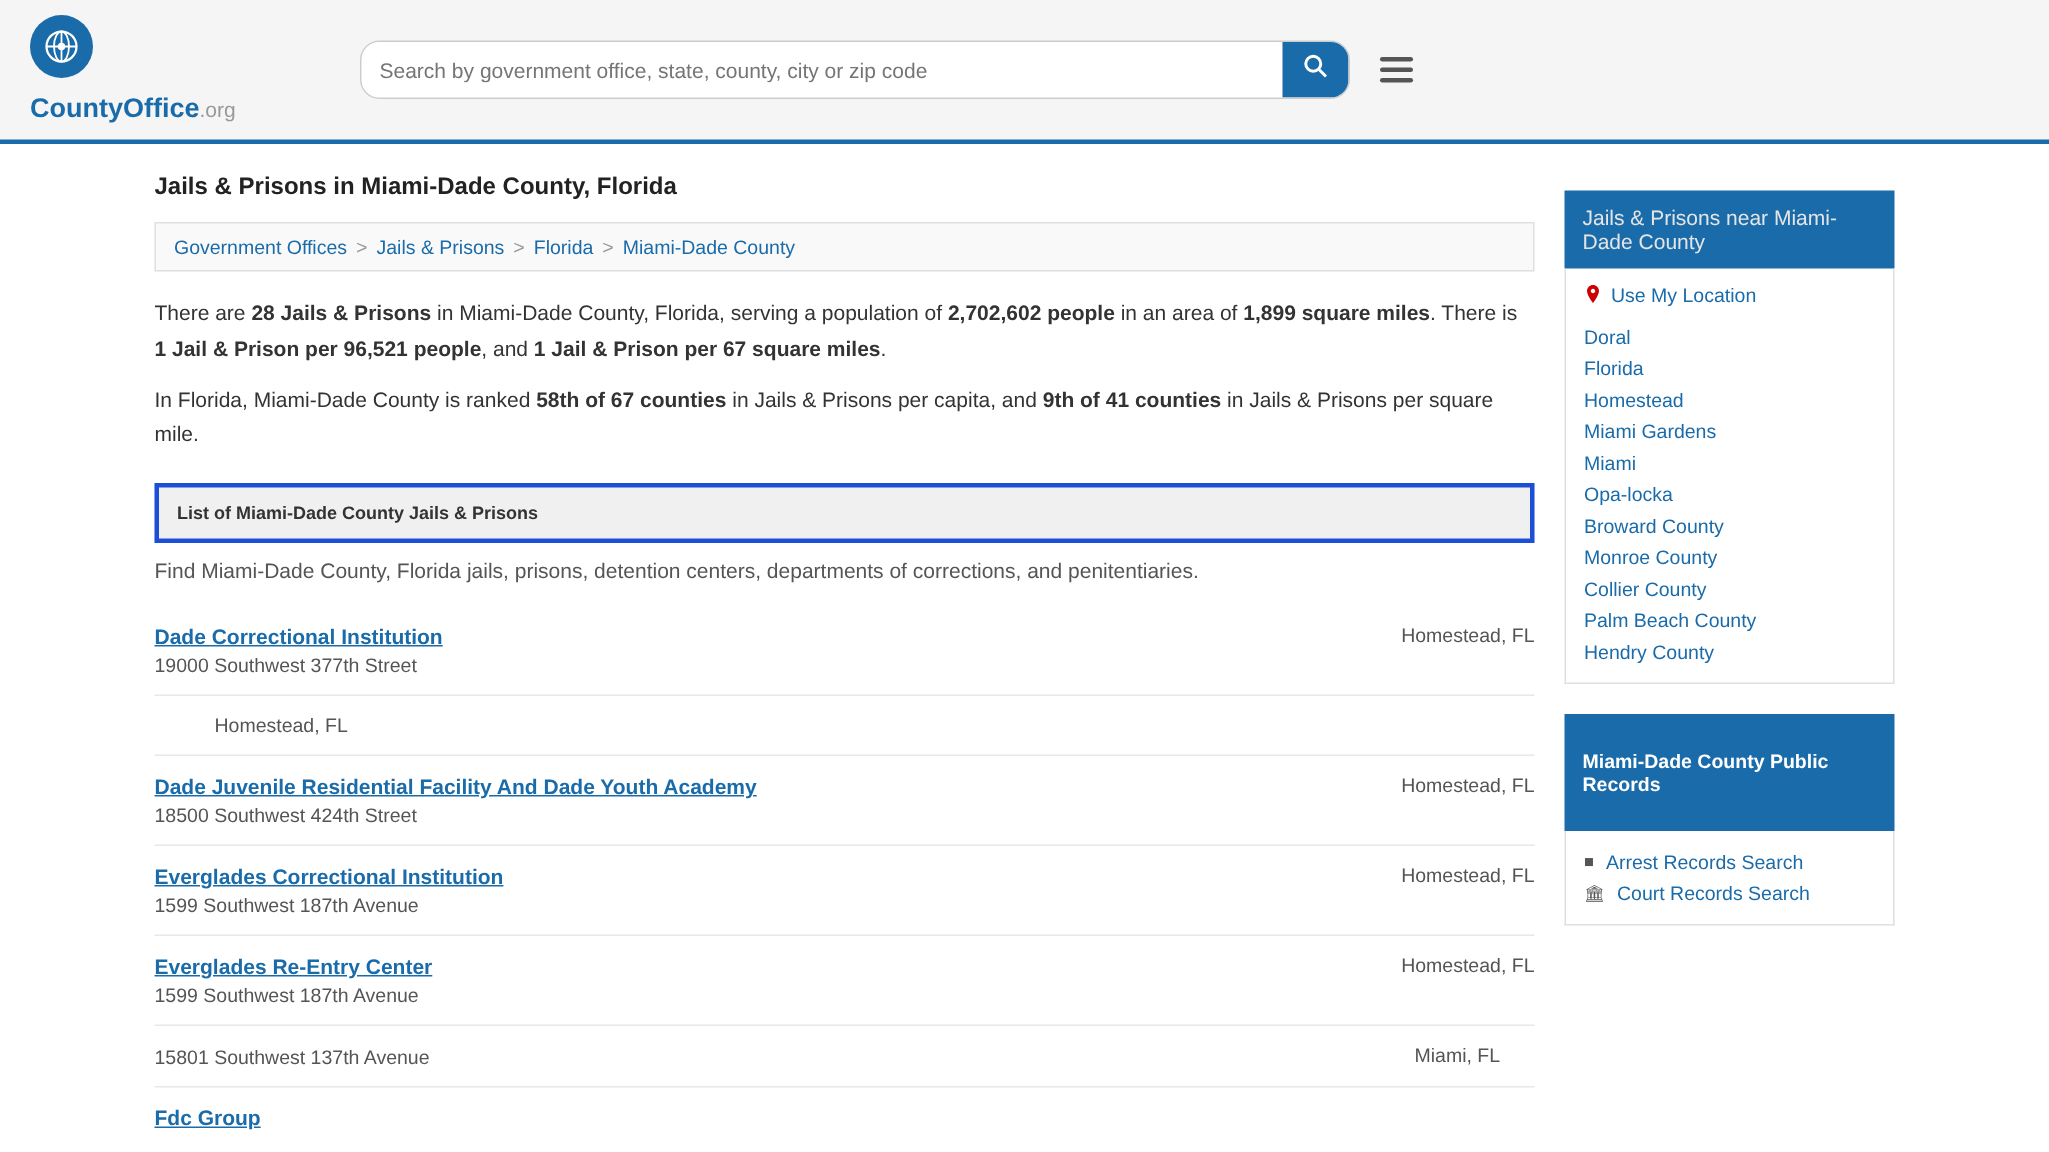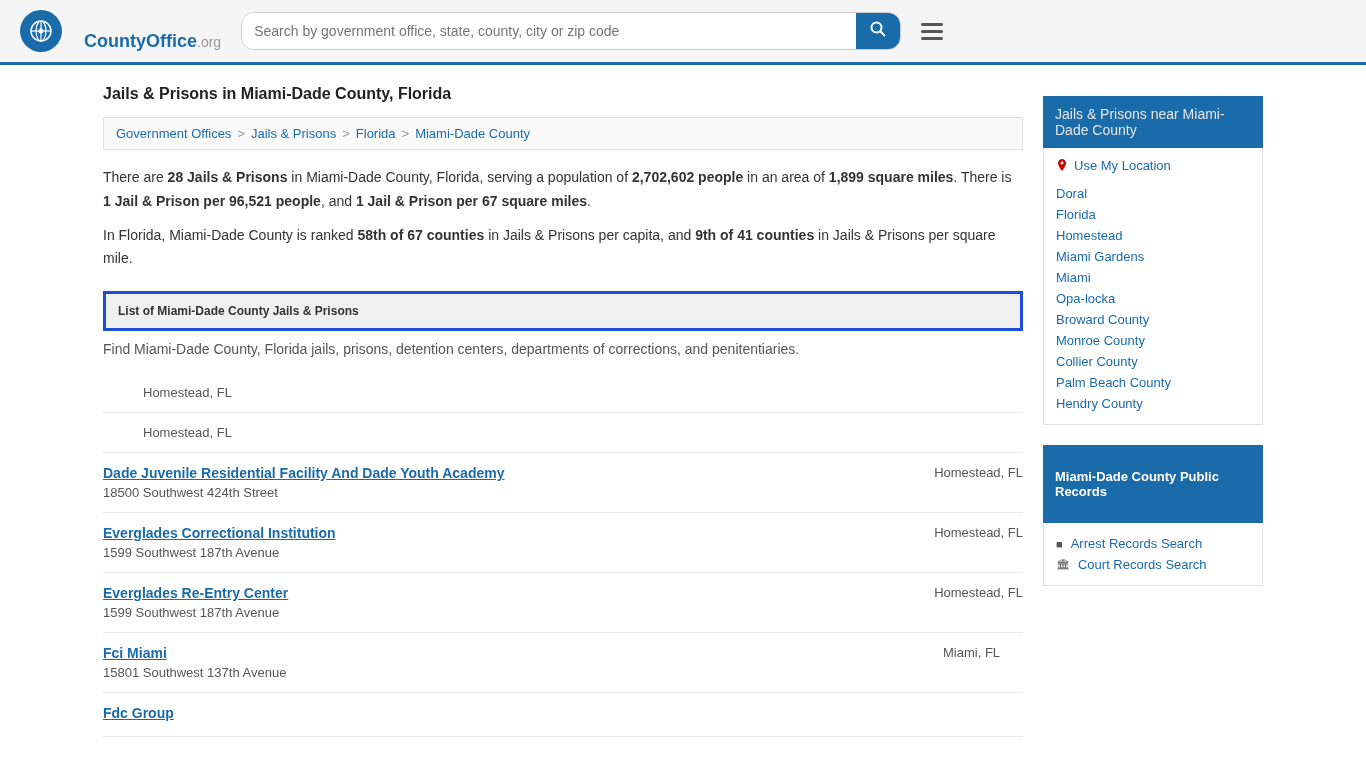--- a/index.html
+++ b/index.html
@@ -9,23 +9,24 @@
     .header {
       background: #f5f5f5;
       border-bottom: 3px solid #1a6baa;
       padding: 10px 20px;
       display: flex;
       align-items: center;
       gap: 20px;
     }
     .logo-area {
       display: flex;
-      align-items: flex-end;
-      gap: 22px;
+      align-items: flex-start;
+      gap: 10px;
       min-width: 200px;
+      flex-direction: column;
     }
     .logo-circle {
       width: 42px;
       height: 42px;
       border-radius: 50%;
       background: #1a6baa;
       display: flex;
       align-items: center;
       justify-content: center;
       color: white;
@@ -307,20 +308,24 @@
     <p class="stats-para">
       In Florida, Miami-Dade County is ranked <strong>58th of 67 counties</strong> in Jails &amp; Prisons per capita, and <strong>9th of 41 counties</strong> in Jails &amp; Prisons per square mile.
     </p>
 
     <div class="list-header">List of Miami-Dade County Jails &amp; Prisons</div>
 
     <p class="list-desc">Find Miami-Dade County, Florida jails, prisons, detention centers, departments of corrections, and penitentiaries.</p>
 
     <div id="facility-list">
         <div class="facility-entry">
+    <div class="facility-left">
+      <a class="facility-name" href="#">Dade Correctional Institution</a>
+      <span class="facility-address">19000 Southwest 377th Street</span>
+    </div>
     <span class="facility-city">Homestead, FL</span>
   </div>
         <div class="facility-entry">
     <span class="facility-city">Homestead, FL</span>
   </div>
         <div class="facility-entry">
     <div class="facility-left">
       <a class="facility-name" href="#">Dade Juvenile Residential Facility And Dade Youth Academy</a>
       <span class="facility-address">18500 Southwest 424th Street</span>
     </div>
@@ -335,21 +340,20 @@
   </div>
         <div class="facility-entry">
     <div class="facility-left">
       <a class="facility-name" href="#">Everglades Re-Entry Center</a>
       <span class="facility-address">1599 Southwest 187th Avenue</span>
     </div>
     <span class="facility-city">Homestead, FL</span>
   </div>
         <div class="facility-entry">
     <div class="facility-left">
-      <a class="facility-name" href="#">Fci Miami</a>
       <span class="facility-address">15801 Southwest 137th Avenue</span>
     </div>
     <span class="facility-city">Miami, FL</span>
   </div>
         <div class="facility-entry">
     <div class="facility-left">
       <a class="facility-name" href="#">Fdc Group</a>
 
     </div>
 

